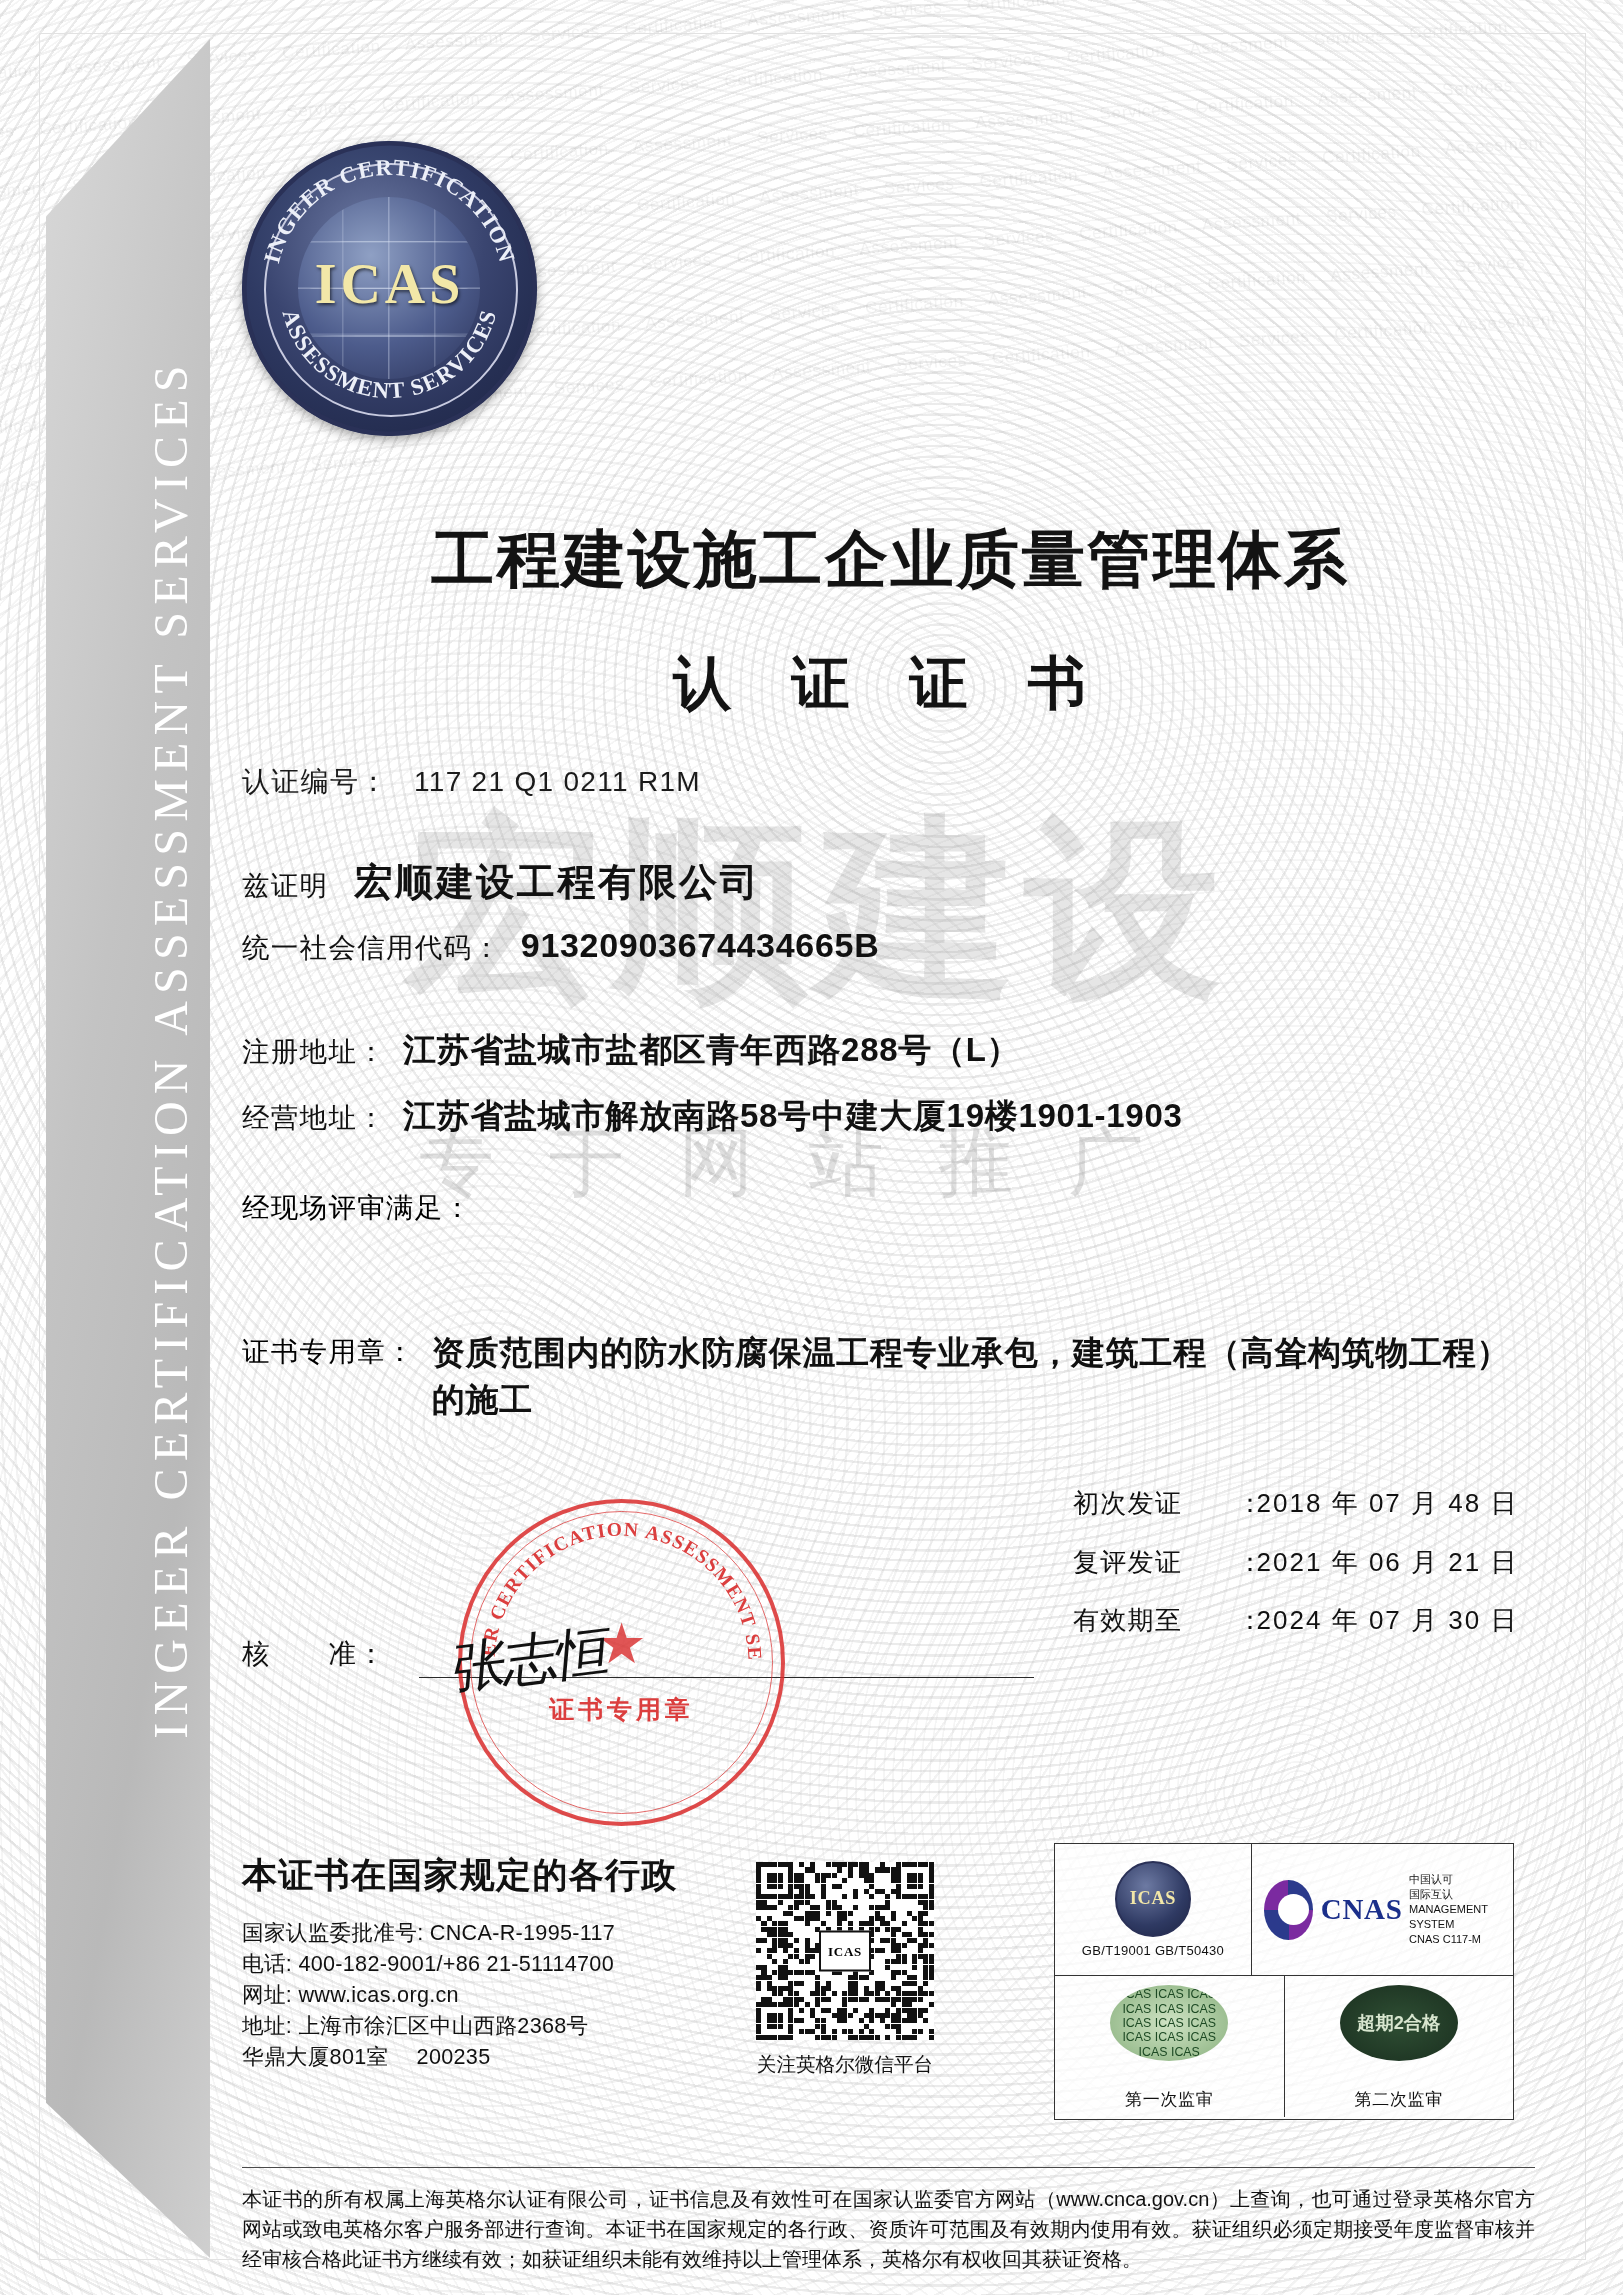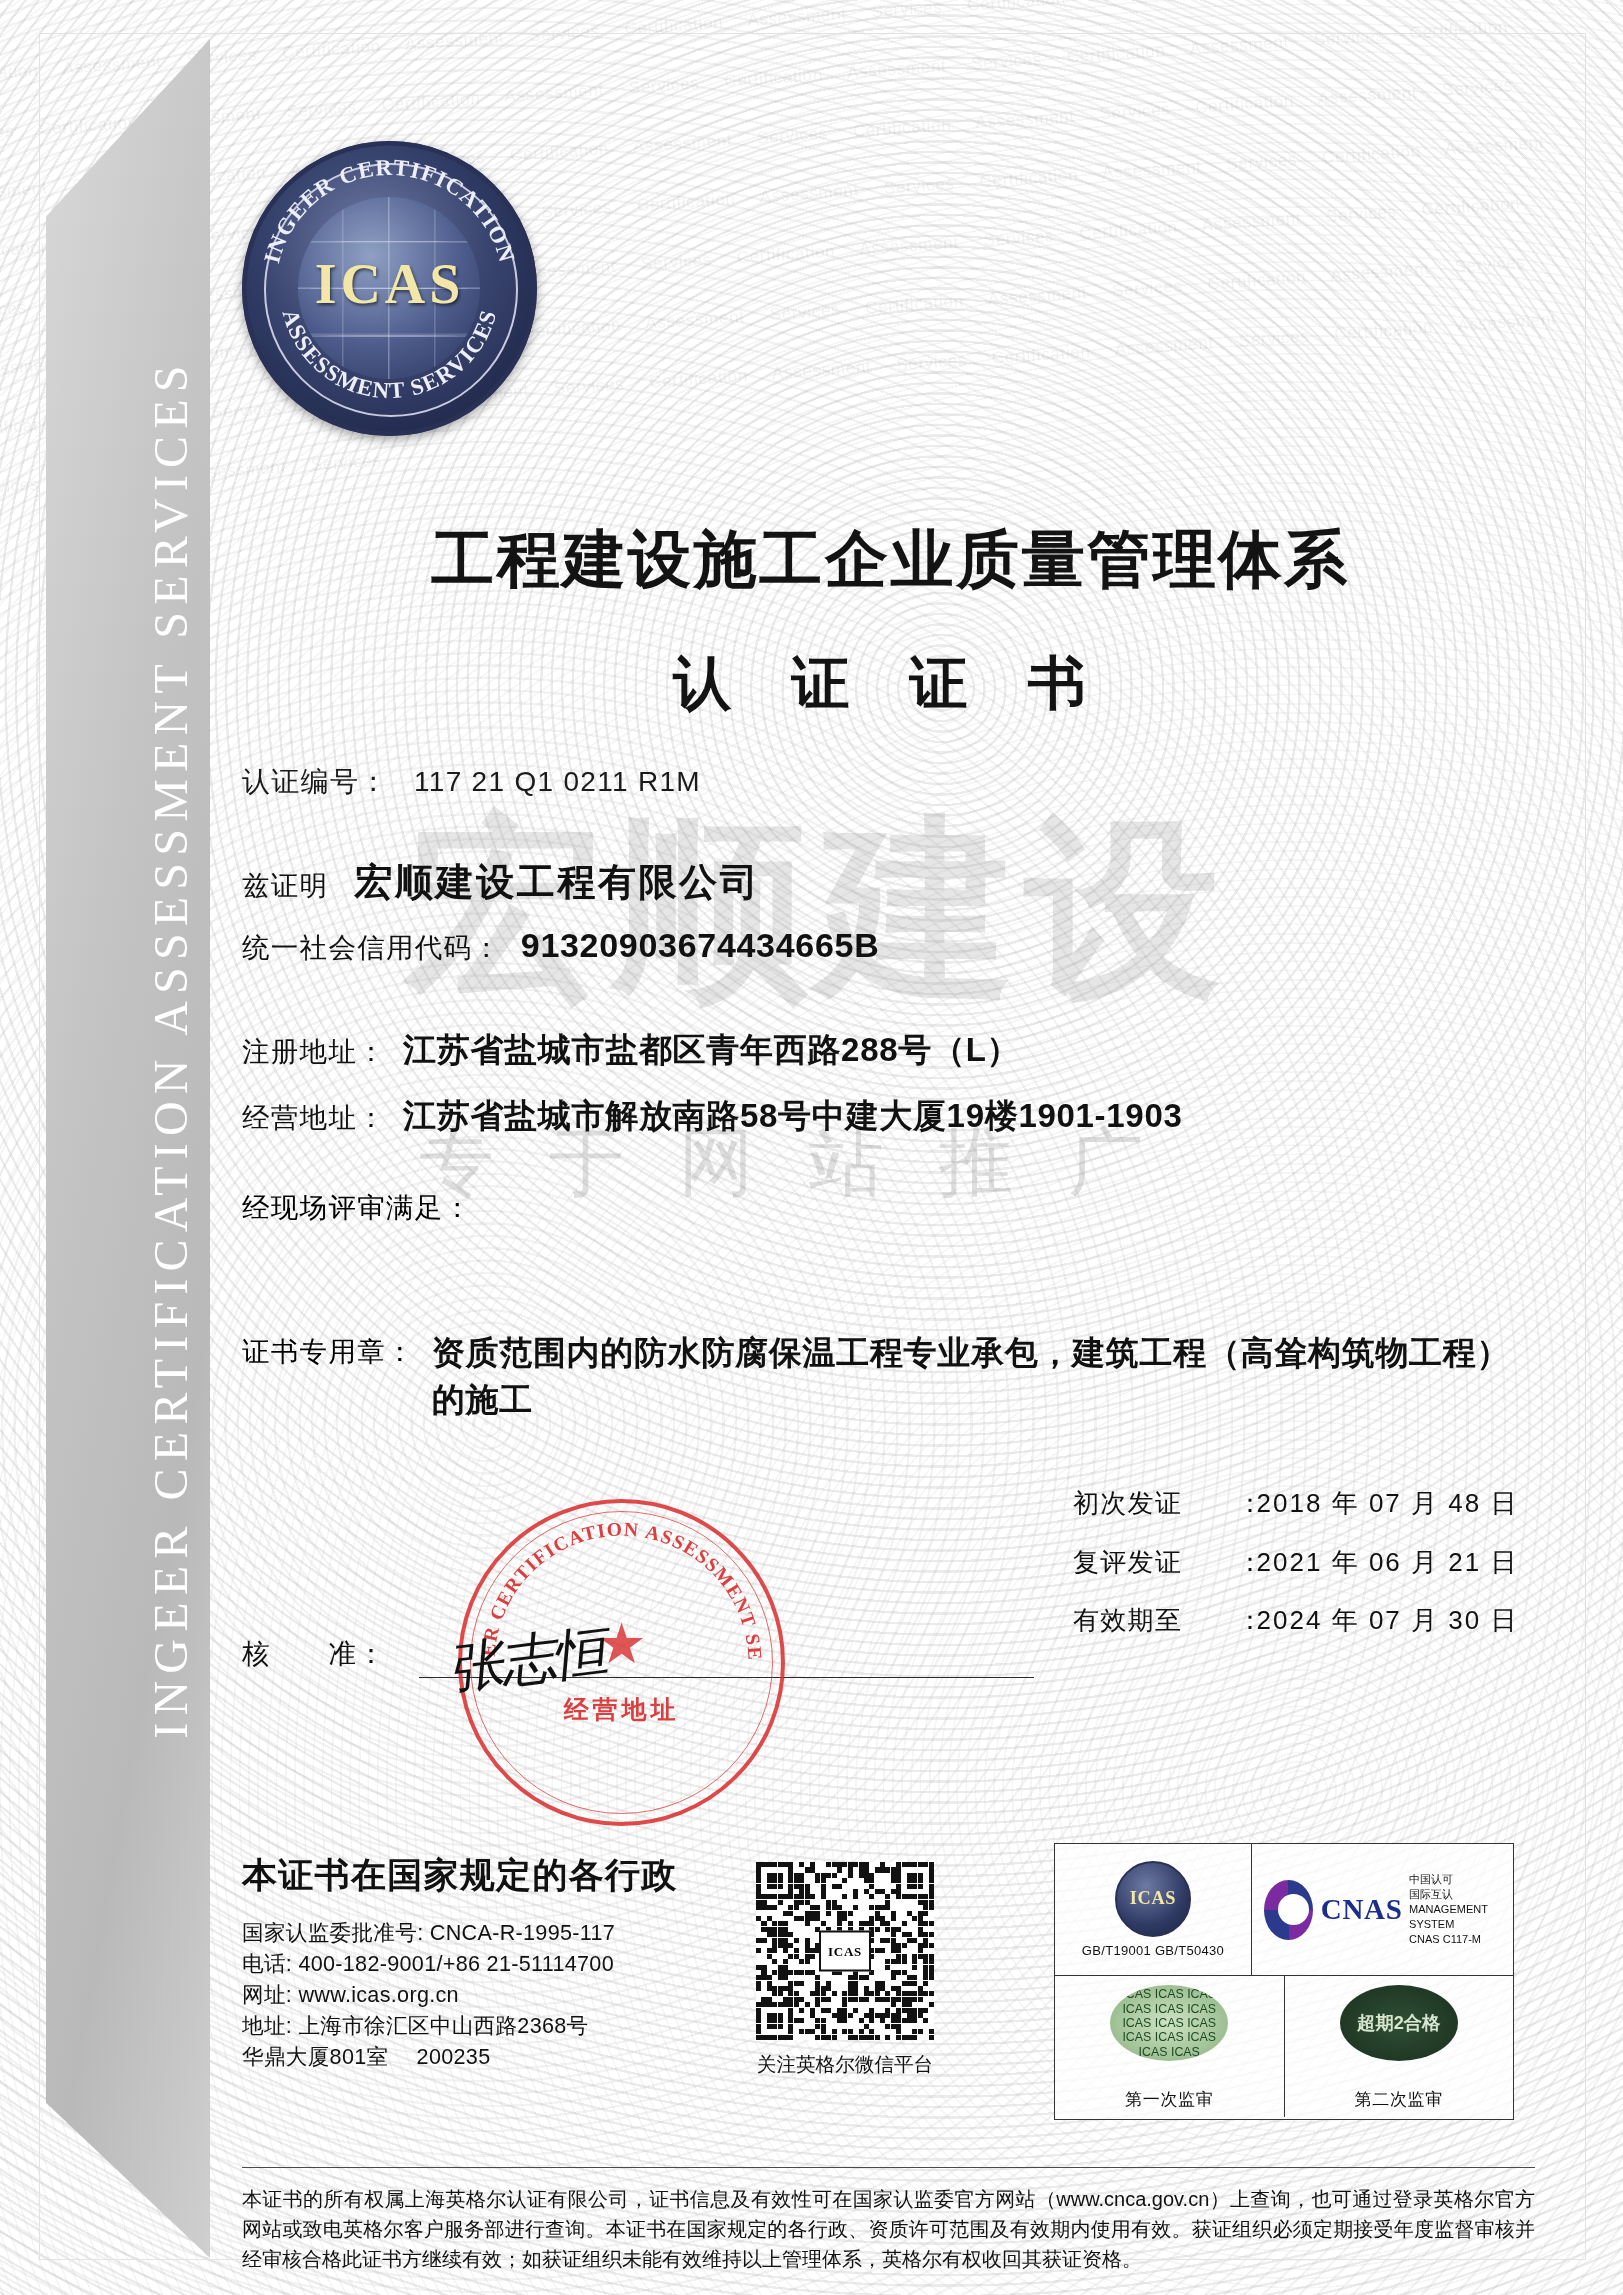--- a/index.html
+++ b/index.html
@@ -632,21 +632,21 @@
   <div class="stamp">
     <div class="stamp-circle"></div>
     <div class="stamp-inner"></div>
     <svg class="stamp-arc" viewBox="0 0 500 500">
       <defs>
           <path id="stampTop" d="M 56 250 A 194 194 0 0 1 444 250"></path>
         </defs>
       <text><textPath href="#stampTop" startOffset="50%" text-anchor="middle">SHANGHAI INGEER CERTIFICATION ASSESSMENT SERVICES CO.,LTD</textPath></text>
     </svg>
     <div class="stamp-star">★</div>
-    <div class="stamp-bottom-text">经营地址</div>
+    <div class="stamp-bottom-text">证书专用章</div>
   </div>
   <div class="signature">张志恒</div>
 
   <div class="company-block">
     <div class="company-name">本证书在国家规定的各行政</div>
     <div class="company-line">国家认监委批准号: CNCA-R-1995-117</div>
     <div class="company-line">电话: 400-182-9001/+86 21-51114700</div>
     <div class="company-line">网址: www.icas.org.cn</div>
     <div class="company-line">地址: 上海市徐汇区中山西路2368号</div>
     <div class="company-line">华鼎大厦801室　 200235</div>

